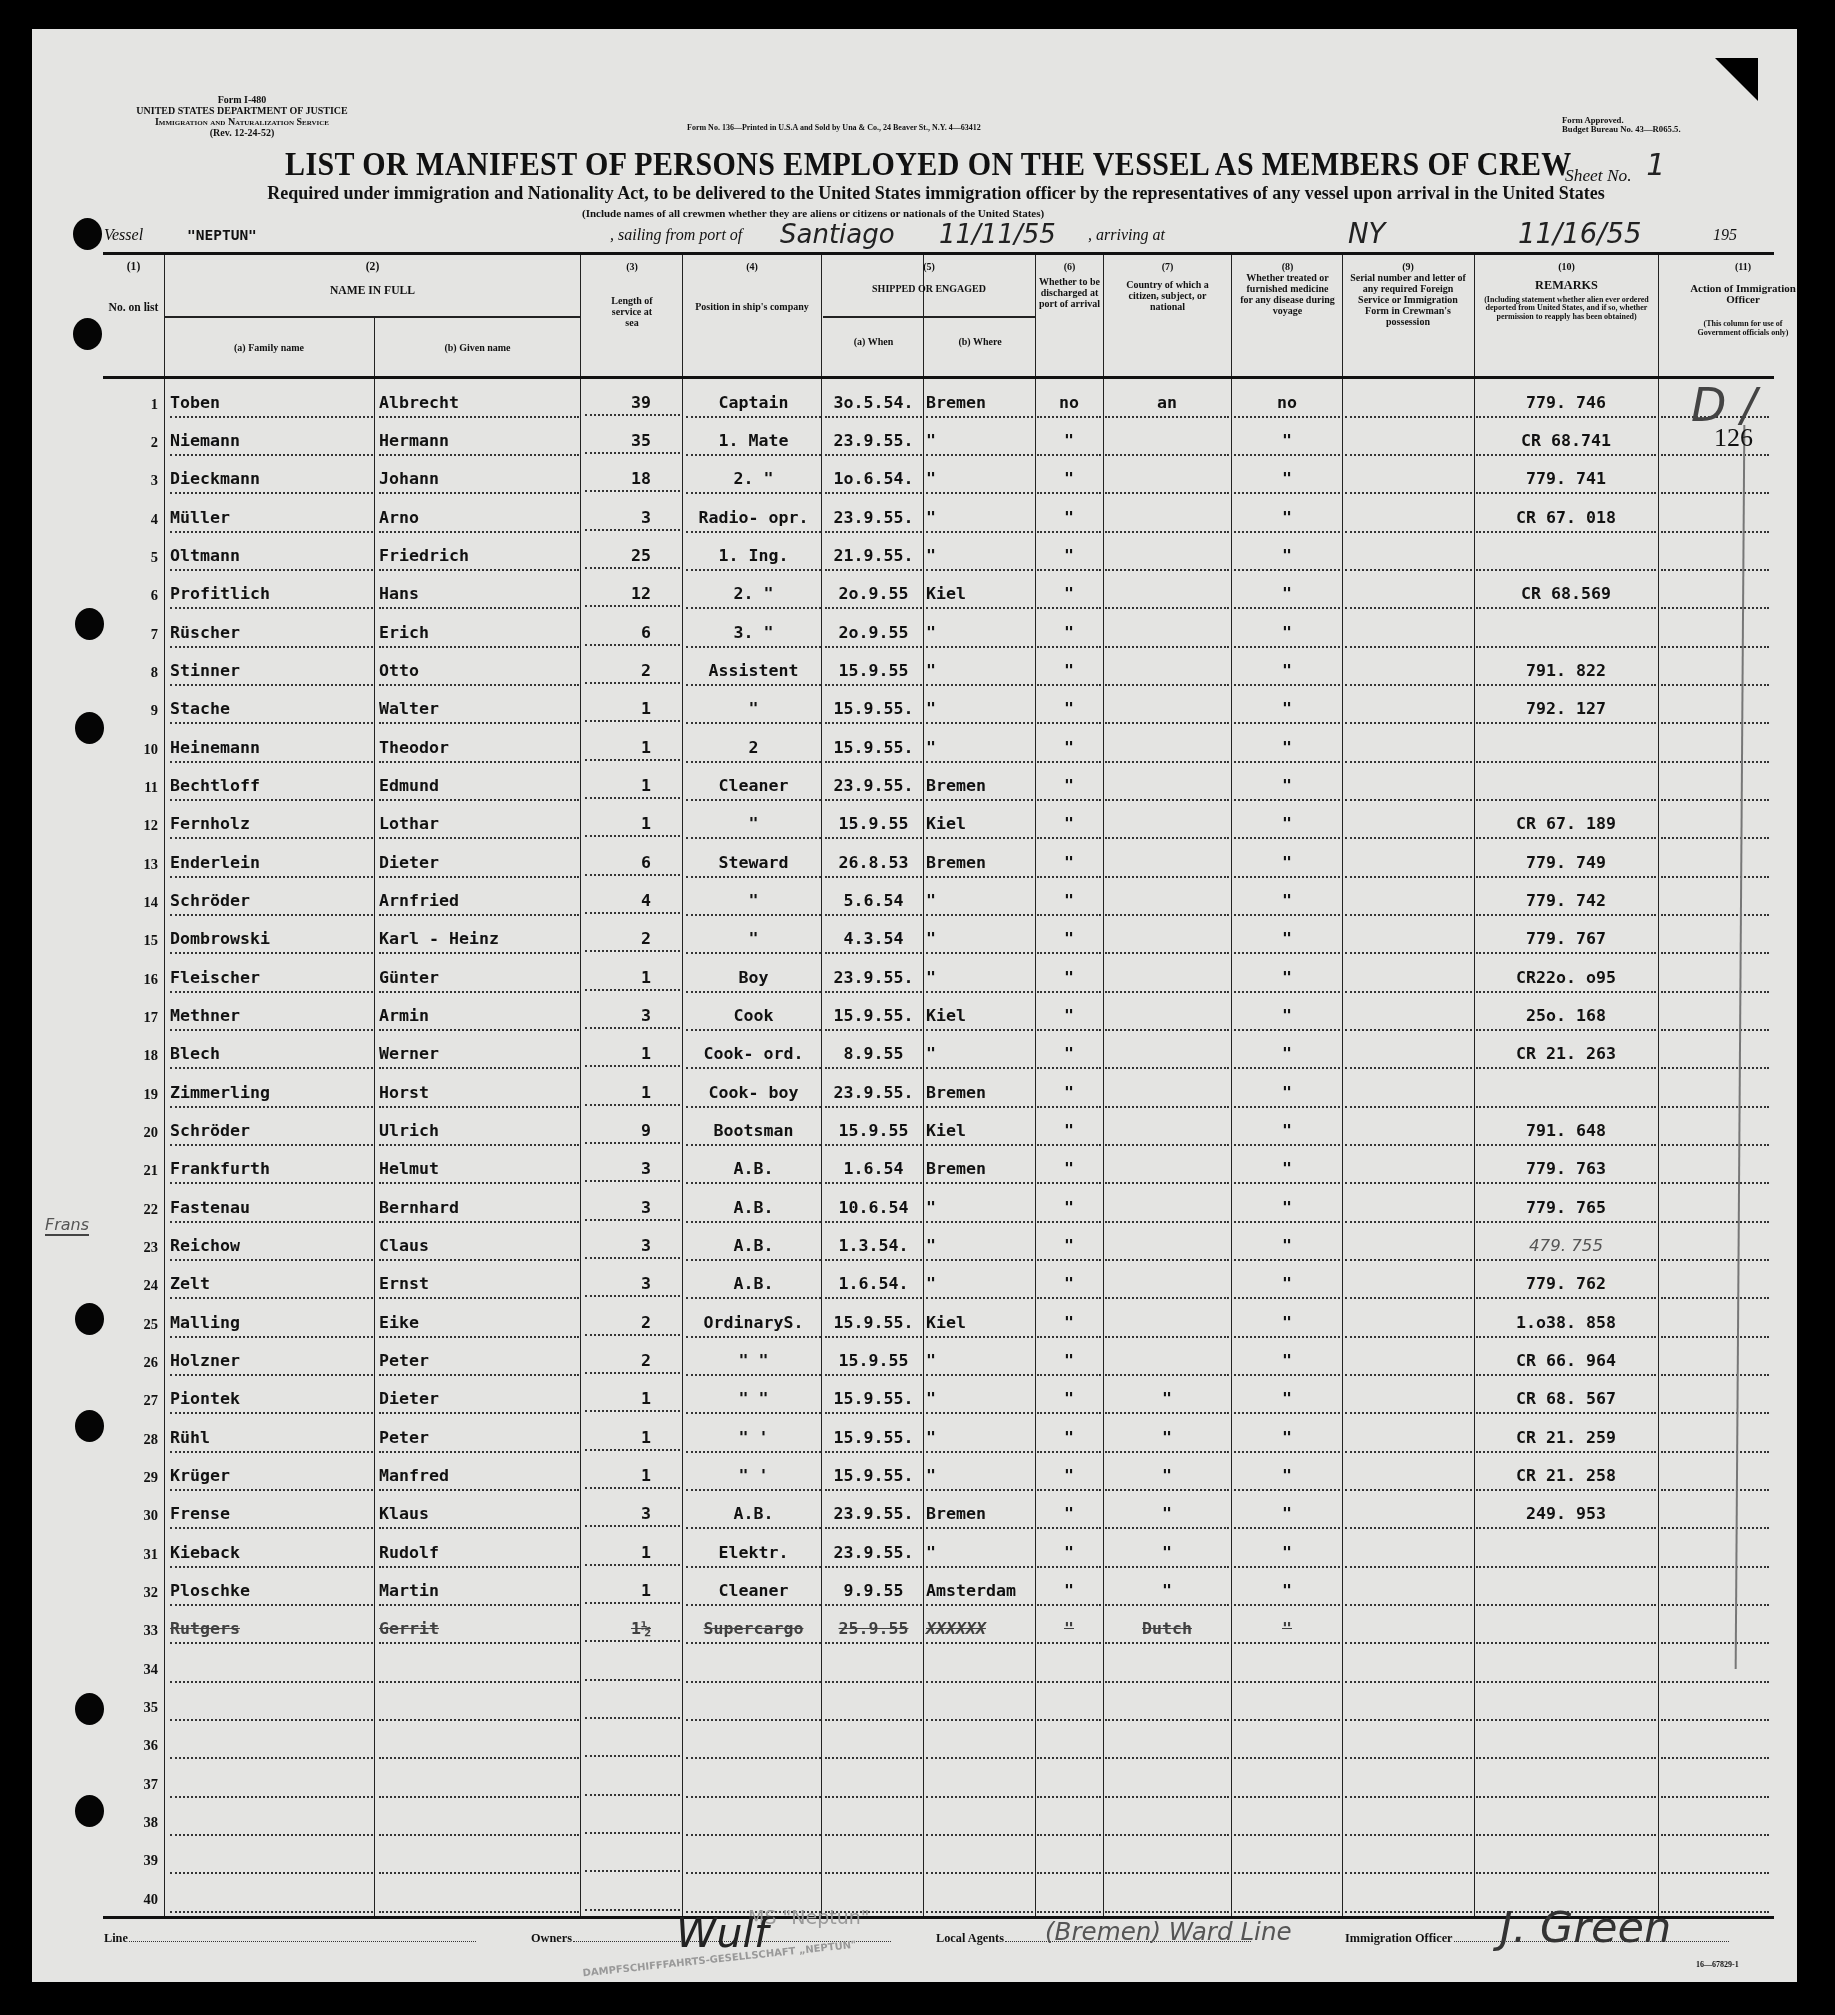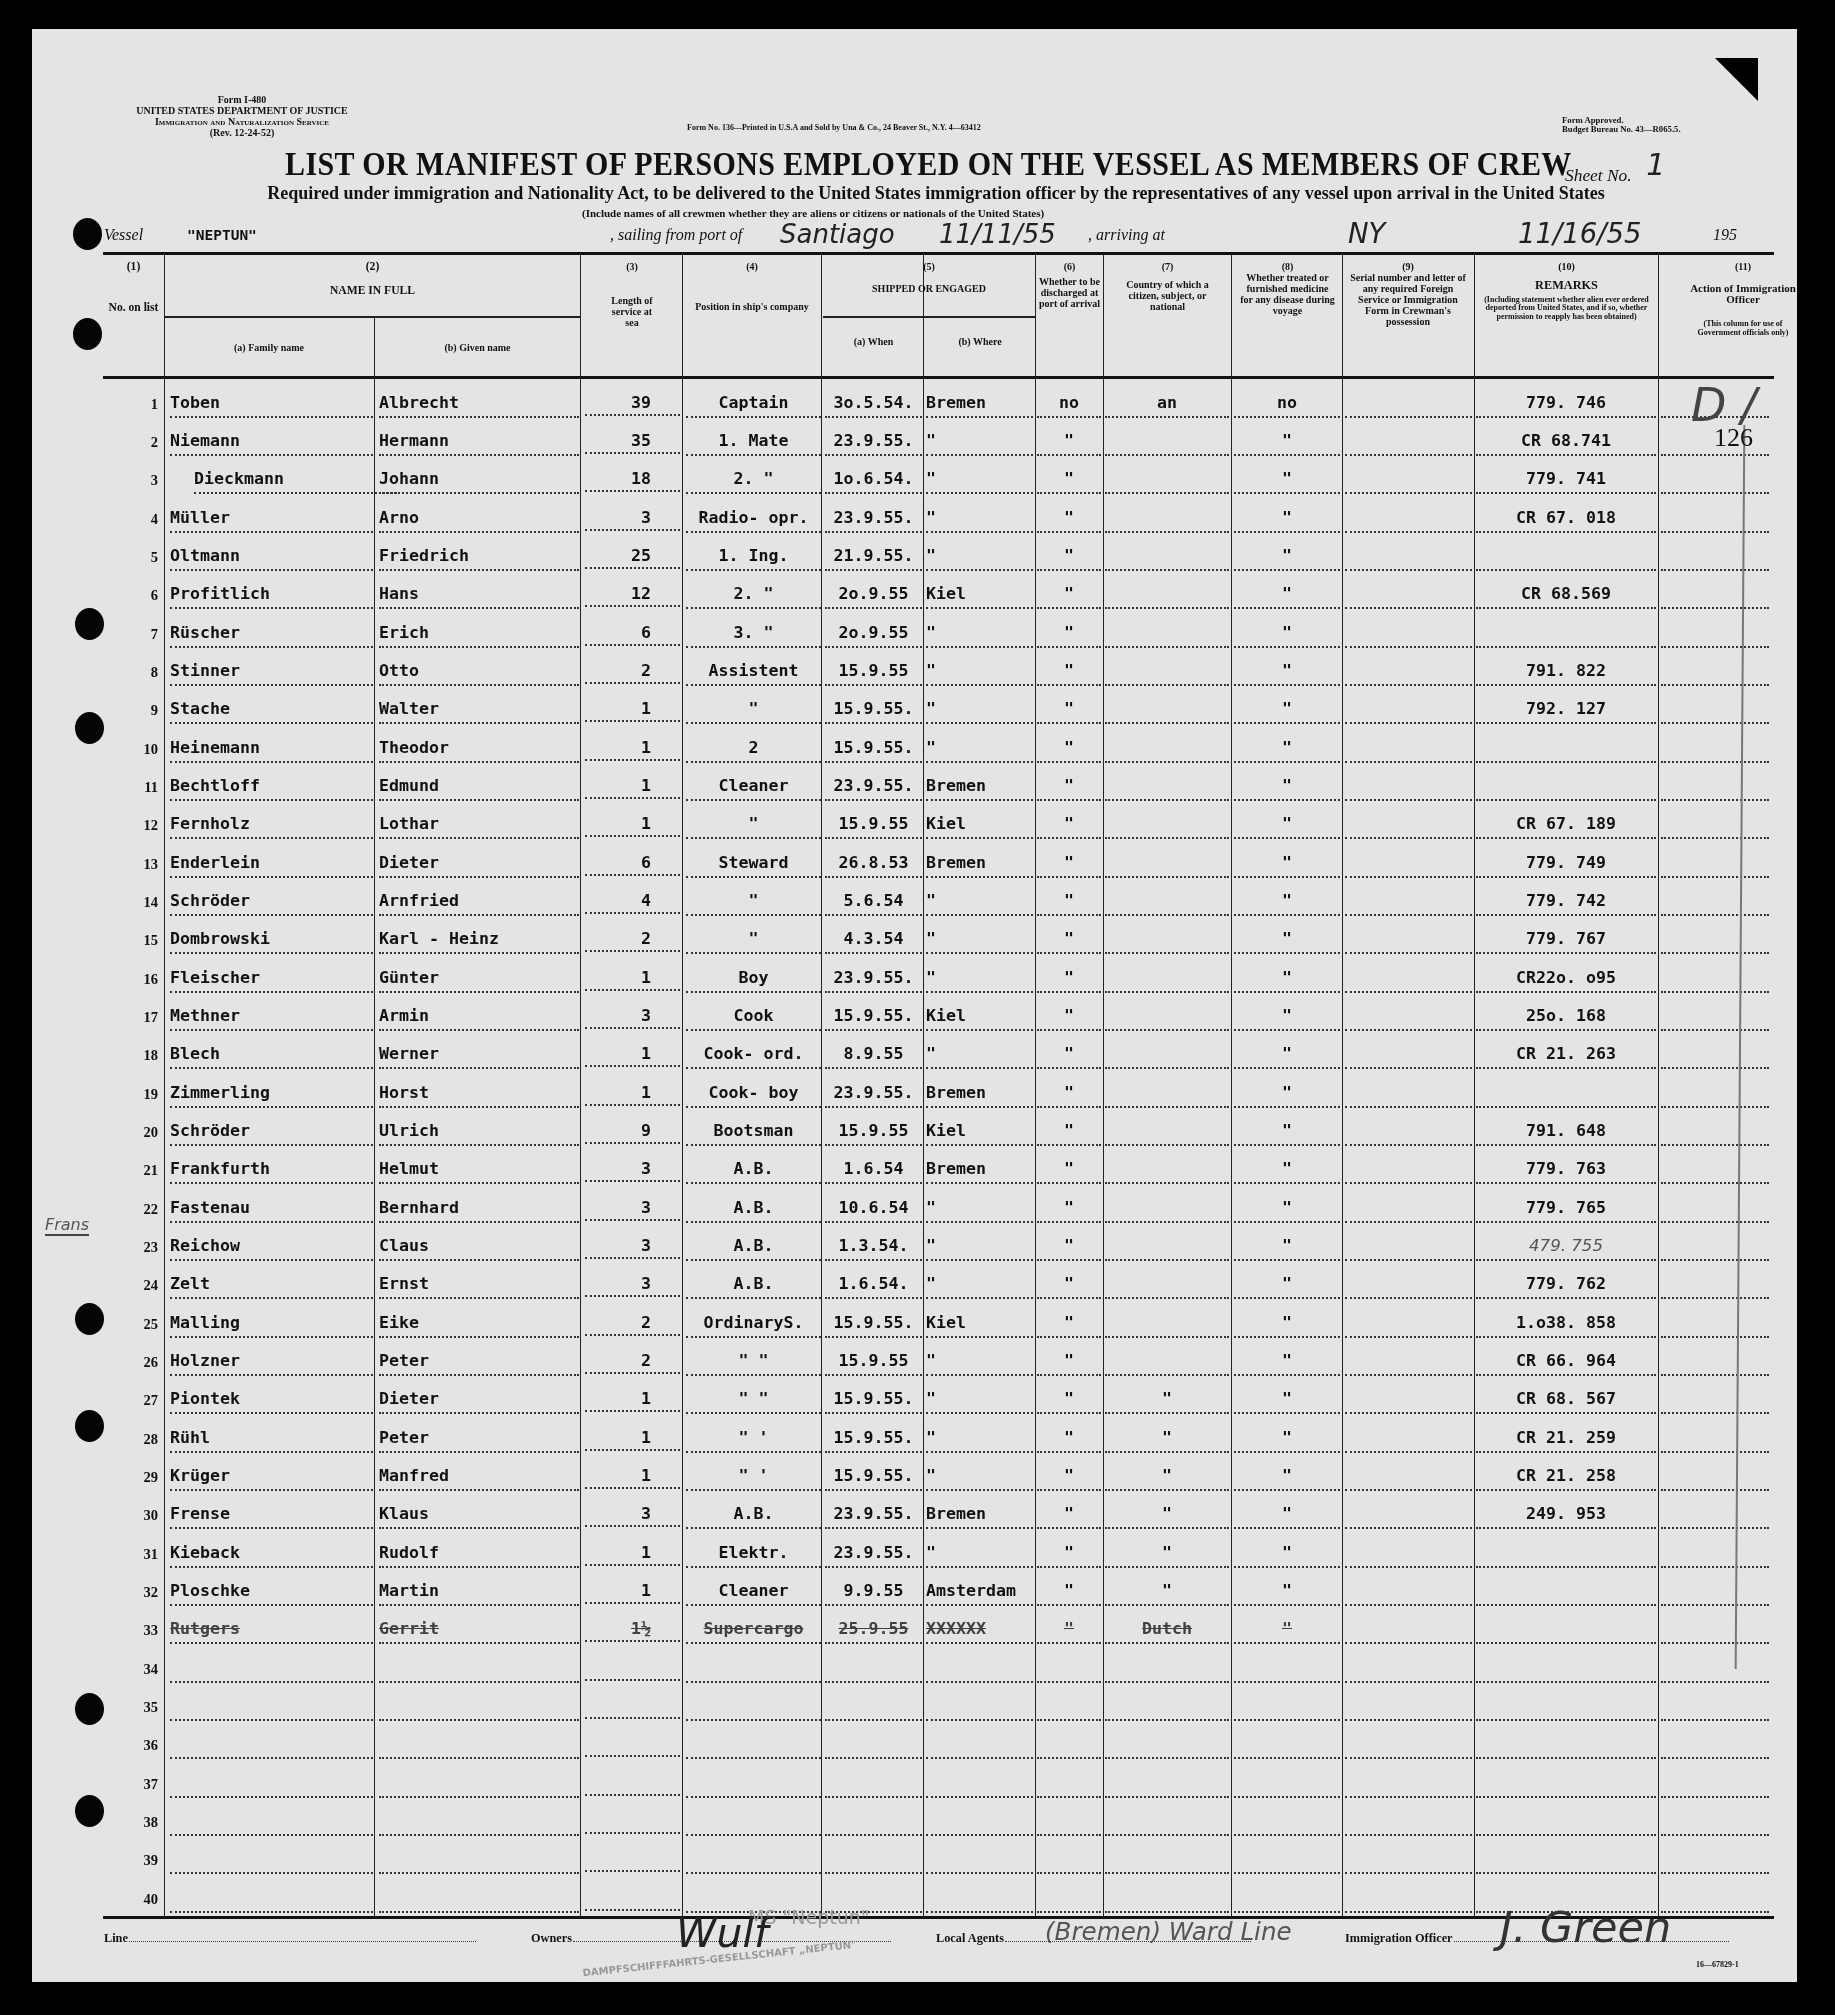--- a/index.html
+++ b/index.html
@@ -177,21 +177,21 @@
           <div class="cell " style="left: 823px; width: 107px;">"</div>
           <div class="cell c-c" style="left: 934px; width: 64px;">"</div>
           <div class="cell c-c" style="left: 1002px; width: 124px;"></div>
           <div class="cell c-c" style="left: 1131px; width: 106px;">"</div>
           <div class="cell c-c" style="left: 1242px; width: 127px;"></div>
           <div class="cell c-c" style="left: 1373px; width: 180px;">CR 68.741</div>
           <div class="cell " style="left: 1558px; width: 108px;"></div>
         </div>
         <div class="row" style="top: 205px;">
           <div class="num">3</div>
-          <div class="cell " style="left: 67px; width: 203px; margin-left: 24px;">Dieckmann</div>
+          <div class="cell " style="left: 67px; width: 203px;">Dieckmann</div>
           <div class="cell " style="left: 276px; width: 200px;">Johann</div>
           <div class="cell c-r" style="left: 482px; width: 95px; padding-right: 29px; box-sizing: border-box;">18</div>
           <div class="cell c-c" style="left: 583px; width: 135px;">2.    "</div>
           <div class="cell c-c" style="left: 722px; width: 97px;">1o.6.54.</div>
           <div class="cell " style="left: 823px; width: 107px;">"</div>
           <div class="cell c-c" style="left: 934px; width: 64px;">"</div>
           <div class="cell c-c" style="left: 1002px; width: 124px;"></div>
           <div class="cell c-c" style="left: 1131px; width: 106px;">"</div>
           <div class="cell c-c" style="left: 1242px; width: 127px;"></div>
           <div class="cell c-c" style="left: 1373px; width: 180px;">779. 741</div>
@@ -632,21 +632,21 @@
           <div class="cell c-c" style="left: 1373px; width: 180px;"></div>
           <div class="cell " style="left: 1558px; width: 108px;"></div>
         </div>
         <div class="row" style="top: 1355px;">
           <div class="num">33</div>
           <div class="cell  struck" style="left: 67px; width: 203px;">Rutgers</div>
           <div class="cell  struck" style="left: 276px; width: 200px;">Gerrit</div>
           <div class="cell c-r struck" style="left: 482px; width: 95px; padding-right: 29px; box-sizing: border-box;">1½</div>
           <div class="cell c-c struck" style="left: 583px; width: 135px;">Supercargo</div>
           <div class="cell c-c struck" style="left: 722px; width: 97px;">25.9.55</div>
-          <div class="cell  struck" style="left: 823px; width: 107px;">XXXXXX</div>
+          <div class="cell  struck" style="left: 823px; width: 107px; font-style: italic;">XXXXXX</div>
           <div class="cell c-c struck" style="left: 934px; width: 64px;">"</div>
           <div class="cell c-c struck" style="left: 1002px; width: 124px;">Dutch</div>
           <div class="cell c-c struck" style="left: 1131px; width: 106px;">"</div>
           <div class="cell c-c struck" style="left: 1242px; width: 127px;"></div>
           <div class="cell c-c struck" style="left: 1373px; width: 180px;"></div>
           <div class="cell  struck" style="left: 1558px; width: 108px;"></div>
         </div>
         <div class="row" style="top: 1394px;">
           <div class="num">34</div>
           <div class="cell " style="left: 67px; width: 203px;"></div>

